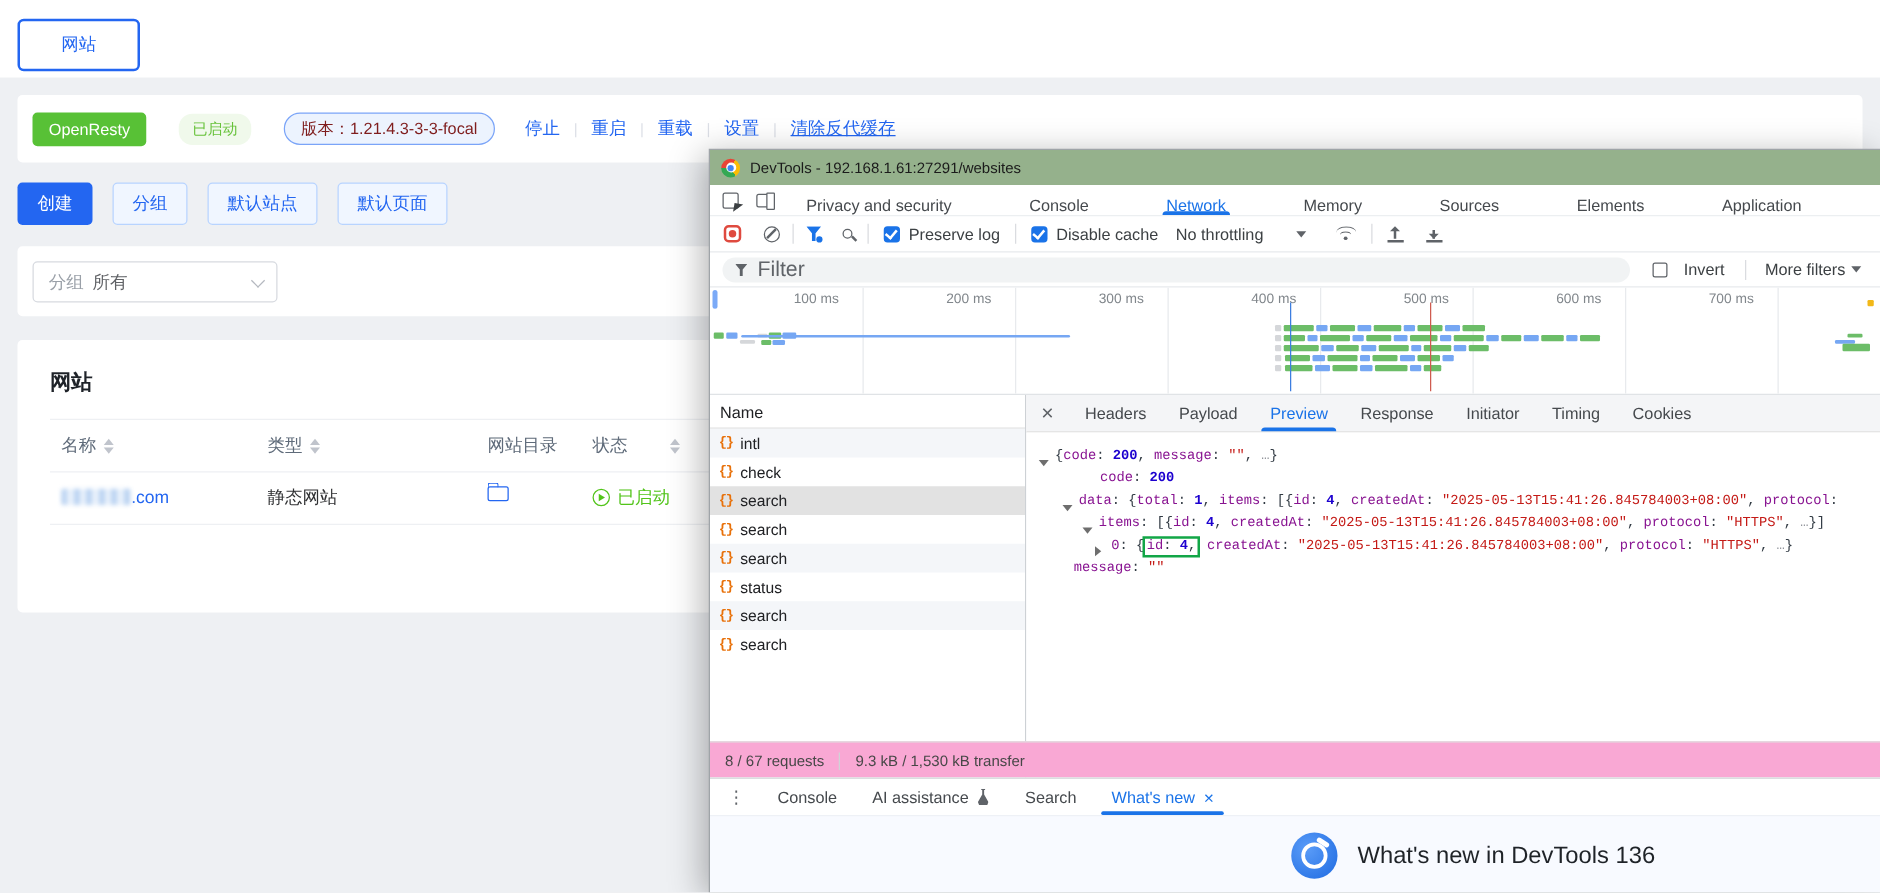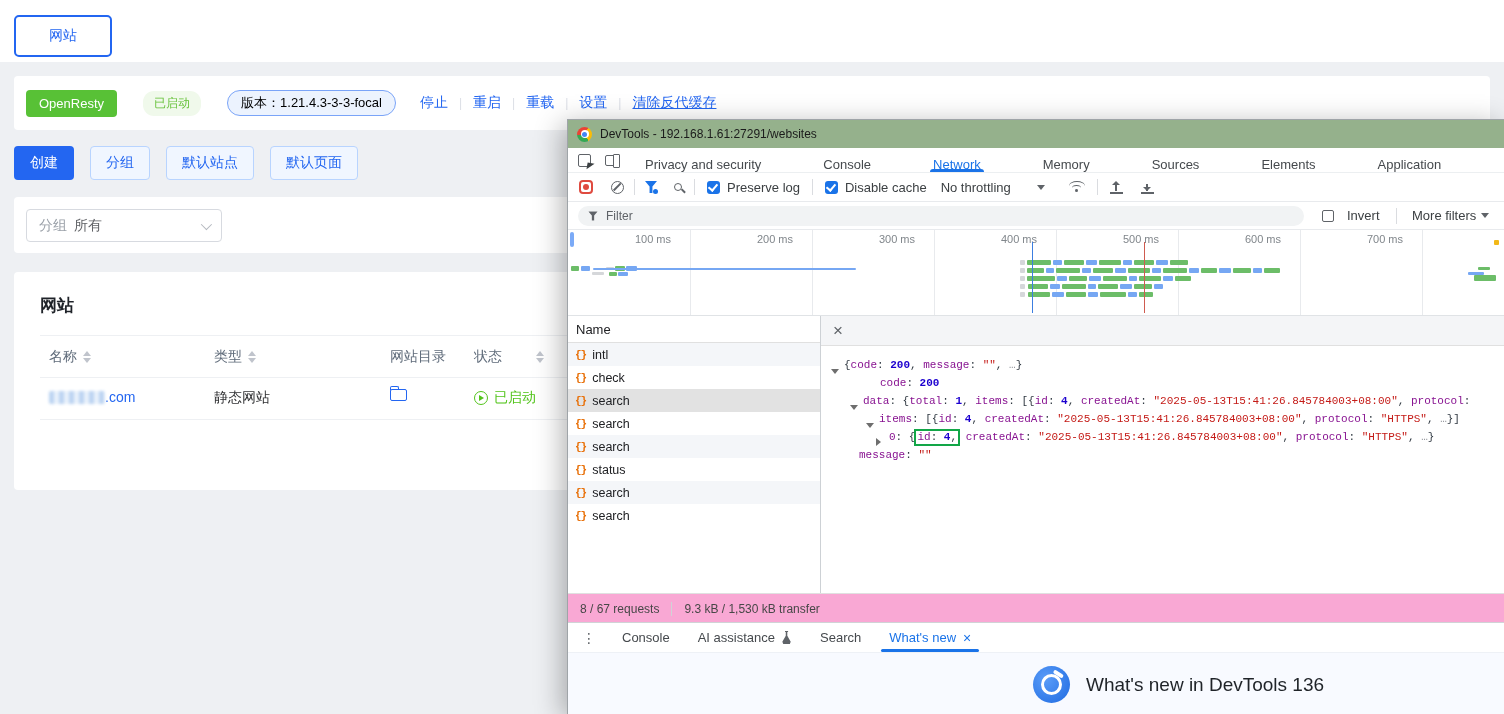--- a/index.html
+++ b/index.html
@@ -6,21 +6,21 @@
   body { font-family:"Liberation Sans","DejaVu Sans",sans-serif; background:#dfe2e6; }
   #screen { position:relative; width:1504px; height:714px; background:#eef0f3; overflow:hidden; }
 
   
   .topbar { position:absolute; left:0; top:0; width:1504px; height:62px; background:#fff; }
   .top-tab { position:absolute; left:14px; top:15px; width:98px; height:42px; border:2px solid #2366f1; border-radius:5px; color:#2366f1; font-size:14px; display:flex; align-items:center; justify-content:center; background:#fff; cursor:pointer; }
   .card { position:absolute; left:14px; background:#fff; border-radius:4px; }
   .card1 { top:76px; width:1476px; height:54px; display:flex; align-items:center; padding-left:12px; }
   .svc-badge { background:#58c136; color:#fff; font-size:13px; padding:6px 13px; border-radius:4px; }
   .svc-status { margin-left:26px; background:#f0f9eb; color:#67c23a; font-size:12px; padding:4px 11px; border-radius:11px; }
-  .svc-version { margin-left:26px; background:#ecf3fe; border:1px solid #7aa4f8; color:#000000; font-size:13px; padding:3px 13px; border-radius:13px; }
+  .svc-version { margin-left:26px; background:#ecf3fe; border:1px solid #7aa4f8; color:#7f1d1d; font-size:13px; padding:3px 13px; border-radius:13px; }
   .svc-actions { margin-left:24px; display:flex; align-items:center; font-size:14px; }
   .svc-actions a { color:#2366f1; text-decoration:none; cursor:pointer; }
   .svc-actions a.u { text-decoration:underline; }
   .svc-actions .sep { color:#dcdfe6; margin:0 11px; font-size:12px; }
   .btnrow { position:absolute; left:14px; top:146px; display:flex; }
   .btn-primary { background:#2366f1; color:#fff; font-size:14px; height:34px; padding:0 16px; border-radius:4px; display:flex; align-items:center; cursor:pointer; }
   .btn-outline { background:#f0f6ff; border:1px solid #b8d4ff; color:#2366f1; font-size:14px; height:34px; padding:0 15px; border-radius:4px; display:flex; align-items:center; margin-left:16px; cursor:pointer; }
   .card2 { top:197px; width:1476px; height:56px; }
   .group-select { position:absolute; left:12px; top:12px; width:196px; height:33px; border:1px solid #d7dae0; border-radius:4px; display:flex; align-items:center; padding:0 12px; font-size:14px; cursor:pointer; background:#fff; }
   .group-select .glabel { color:#9aa0a8; }
@@ -85,21 +85,21 @@
   .wifi-ico i:nth-child(3){ left:6.5px; top:8px; width:3px; height:3px; background:#5f6368; border-radius:50%; }
   .updown { position:relative; width:13px; height:13px; cursor:pointer; flex:none; }
   .updown:before { content:""; position:absolute; left:0; right:0; bottom:0; height:2px; background:#5f6368; }
   .updown .stem { position:absolute; left:5.5px; top:3px; width:2px; height:7px; background:#5f6368; }
   .updown.up .tip { position:absolute; left:2.5px; top:0px; border-bottom:4px solid #5f6368; border-left:4px solid transparent; border-right:4px solid transparent; }
   .updown.dn .tip { position:absolute; left:2.5px; top:6px; border-top:4px solid #5f6368; border-left:4px solid transparent; border-right:4px solid transparent; }
 
   .dt-filterrow { position:absolute; left:0; top:82px; width:100%; height:28px; border-bottom:1px solid #e8eaed; display:flex; align-items:center; }
   .filter-pill { position:absolute; left:10px; top:4px; width:726px; height:20px; background:#f1f3f4; border-radius:10px; display:flex; align-items:center; padding-left:9px; }
   .filter-pill .funnel.gray { transform:scale(.8); }
-  .filter-input { border:none; outline:none; background:transparent; font-size:12px; color:#be185d; margin-left:7px; width:600px; font-family:inherit; }
+  .filter-input { border:none; outline:none; background:transparent; font-size:17px; color:#be185d; margin-left:7px; width:600px; font-family:inherit; }
   .filter-input::placeholder { color:#5f6368; opacity:1; }
   .cbx-empty { width:12px; height:12px; border:1.5px solid #5f6368; border-radius:2px; cursor:pointer; flex:none; }
 
   .dt-overview { position:absolute; left:0; top:110px; width:100%; height:86px; border-bottom:1px solid #e0e3e6; overflow:hidden; }
   .grid-v { position:absolute; top:0; bottom:0; width:1px; background:#e8eaed; }
   .tl-label { position:absolute; top:3px; font-size:11px; color:#80868b; width:64px; text-align:center; }
   .tl-bar { position:absolute; border-radius:1px; }
   .tl-thumb { position:absolute; left:2px; top:2px; width:4px; height:15px; background:#7baaf7; border-radius:2px; cursor:pointer; }
   .ev-line { position:absolute; top:12px; bottom:2px; width:1px; }
 
@@ -423,20 +423,29 @@
             <span>search</span>
           </div>
         </div>
     </div>
 
     <div class="dt-vdivider"></div>
 
     <div class="dt-details">
       <div class="det-tabs">
         <span class="det-close">×</span>
+        <span id="det-tabs" style="display:flex;align-items:stretch;">
+            <span class="det-tab">Headers</span>
+            <span class="det-tab">Payload</span>
+            <span class="det-tab active">Preview</span>
+            <span class="det-tab">Response</span>
+            <span class="det-tab">Initiator</span>
+            <span class="det-tab">Timing</span>
+            <span class="det-tab">Cookies</span>
+          </span>
       </div>
       <div class="json-pane" id="json-pane">
           <div class="jline" style="padding-left: 23px;"><span class="jarrow" style="left: 10px;"><span class="tri-d"></span></span><span class="jp">{</span><span class="jk">code</span><span class="jp">: </span><span class="jn">200</span><span class="jp">, </span><span class="jk">message</span><span class="jp">: </span><span class="js">""</span><span class="jp">, </span><span class="je">…</span><span class="jp">}</span></div>
           <div class="jline" style="padding-left: 59px;"><span class="jk">code</span><span class="jp">: </span><span class="jn">200</span></div>
           <div class="jline" style="padding-left: 42px;"><span class="jarrow" style="left: 29px;"><span class="tri-d"></span></span><span class="jk">data</span><span class="jp">: {</span><span class="jk">total</span><span class="jp">: </span><span class="jn">1</span><span class="jp">, </span><span class="jk">items</span><span class="jp">: [{</span><span class="jk">id</span><span class="jp">: </span><span class="jn">4</span><span class="jp">, </span><span class="jk">createdAt</span><span class="jp">: </span><span class="js">"2025-05-13T15:41:26.845784003+08:00"</span><span class="jp">, </span><span class="jk">protocol</span><span class="jp">: </span></div>
           <div class="jline" style="padding-left: 58px;"><span class="jarrow" style="left: 45px;"><span class="tri-d"></span></span><span class="jk">items</span><span class="jp">: [{</span><span class="jk">id</span><span class="jp">: </span><span class="jn">4</span><span class="jp">, </span><span class="jk">createdAt</span><span class="jp">: </span><span class="js">"2025-05-13T15:41:26.845784003+08:00"</span><span class="jp">, </span><span class="jk">protocol</span><span class="jp">: </span><span class="js">"HTTPS"</span><span class="jp">, </span><span class="je">…</span><span class="jp">}]</span></div>
           <div class="jline" style="padding-left: 68px;"><span class="jarrow" style="left: 55px;"><span class="tri-r"></span></span><span class="jk">0</span><span class="jp">: </span><span class="jp">{</span><span class="jbox"><span class="jk">id</span><span class="jp">: </span><span class="jn">4</span><span class="jp">,</span></span><span class="jp"> </span><span class="jk">createdAt</span><span class="jp">: </span><span class="js">"2025-05-13T15:41:26.845784003+08:00"</span><span class="jp">, </span><span class="jk">protocol</span><span class="jp">: </span><span class="js">"HTTPS"</span><span class="jp">, </span><span class="je">…</span><span class="jp">}</span></div>
           <div class="jline" style="padding-left: 38px;"><span class="jk">message</span><span class="jp">: </span><span class="js">""</span></div>
         </div>
     </div>

